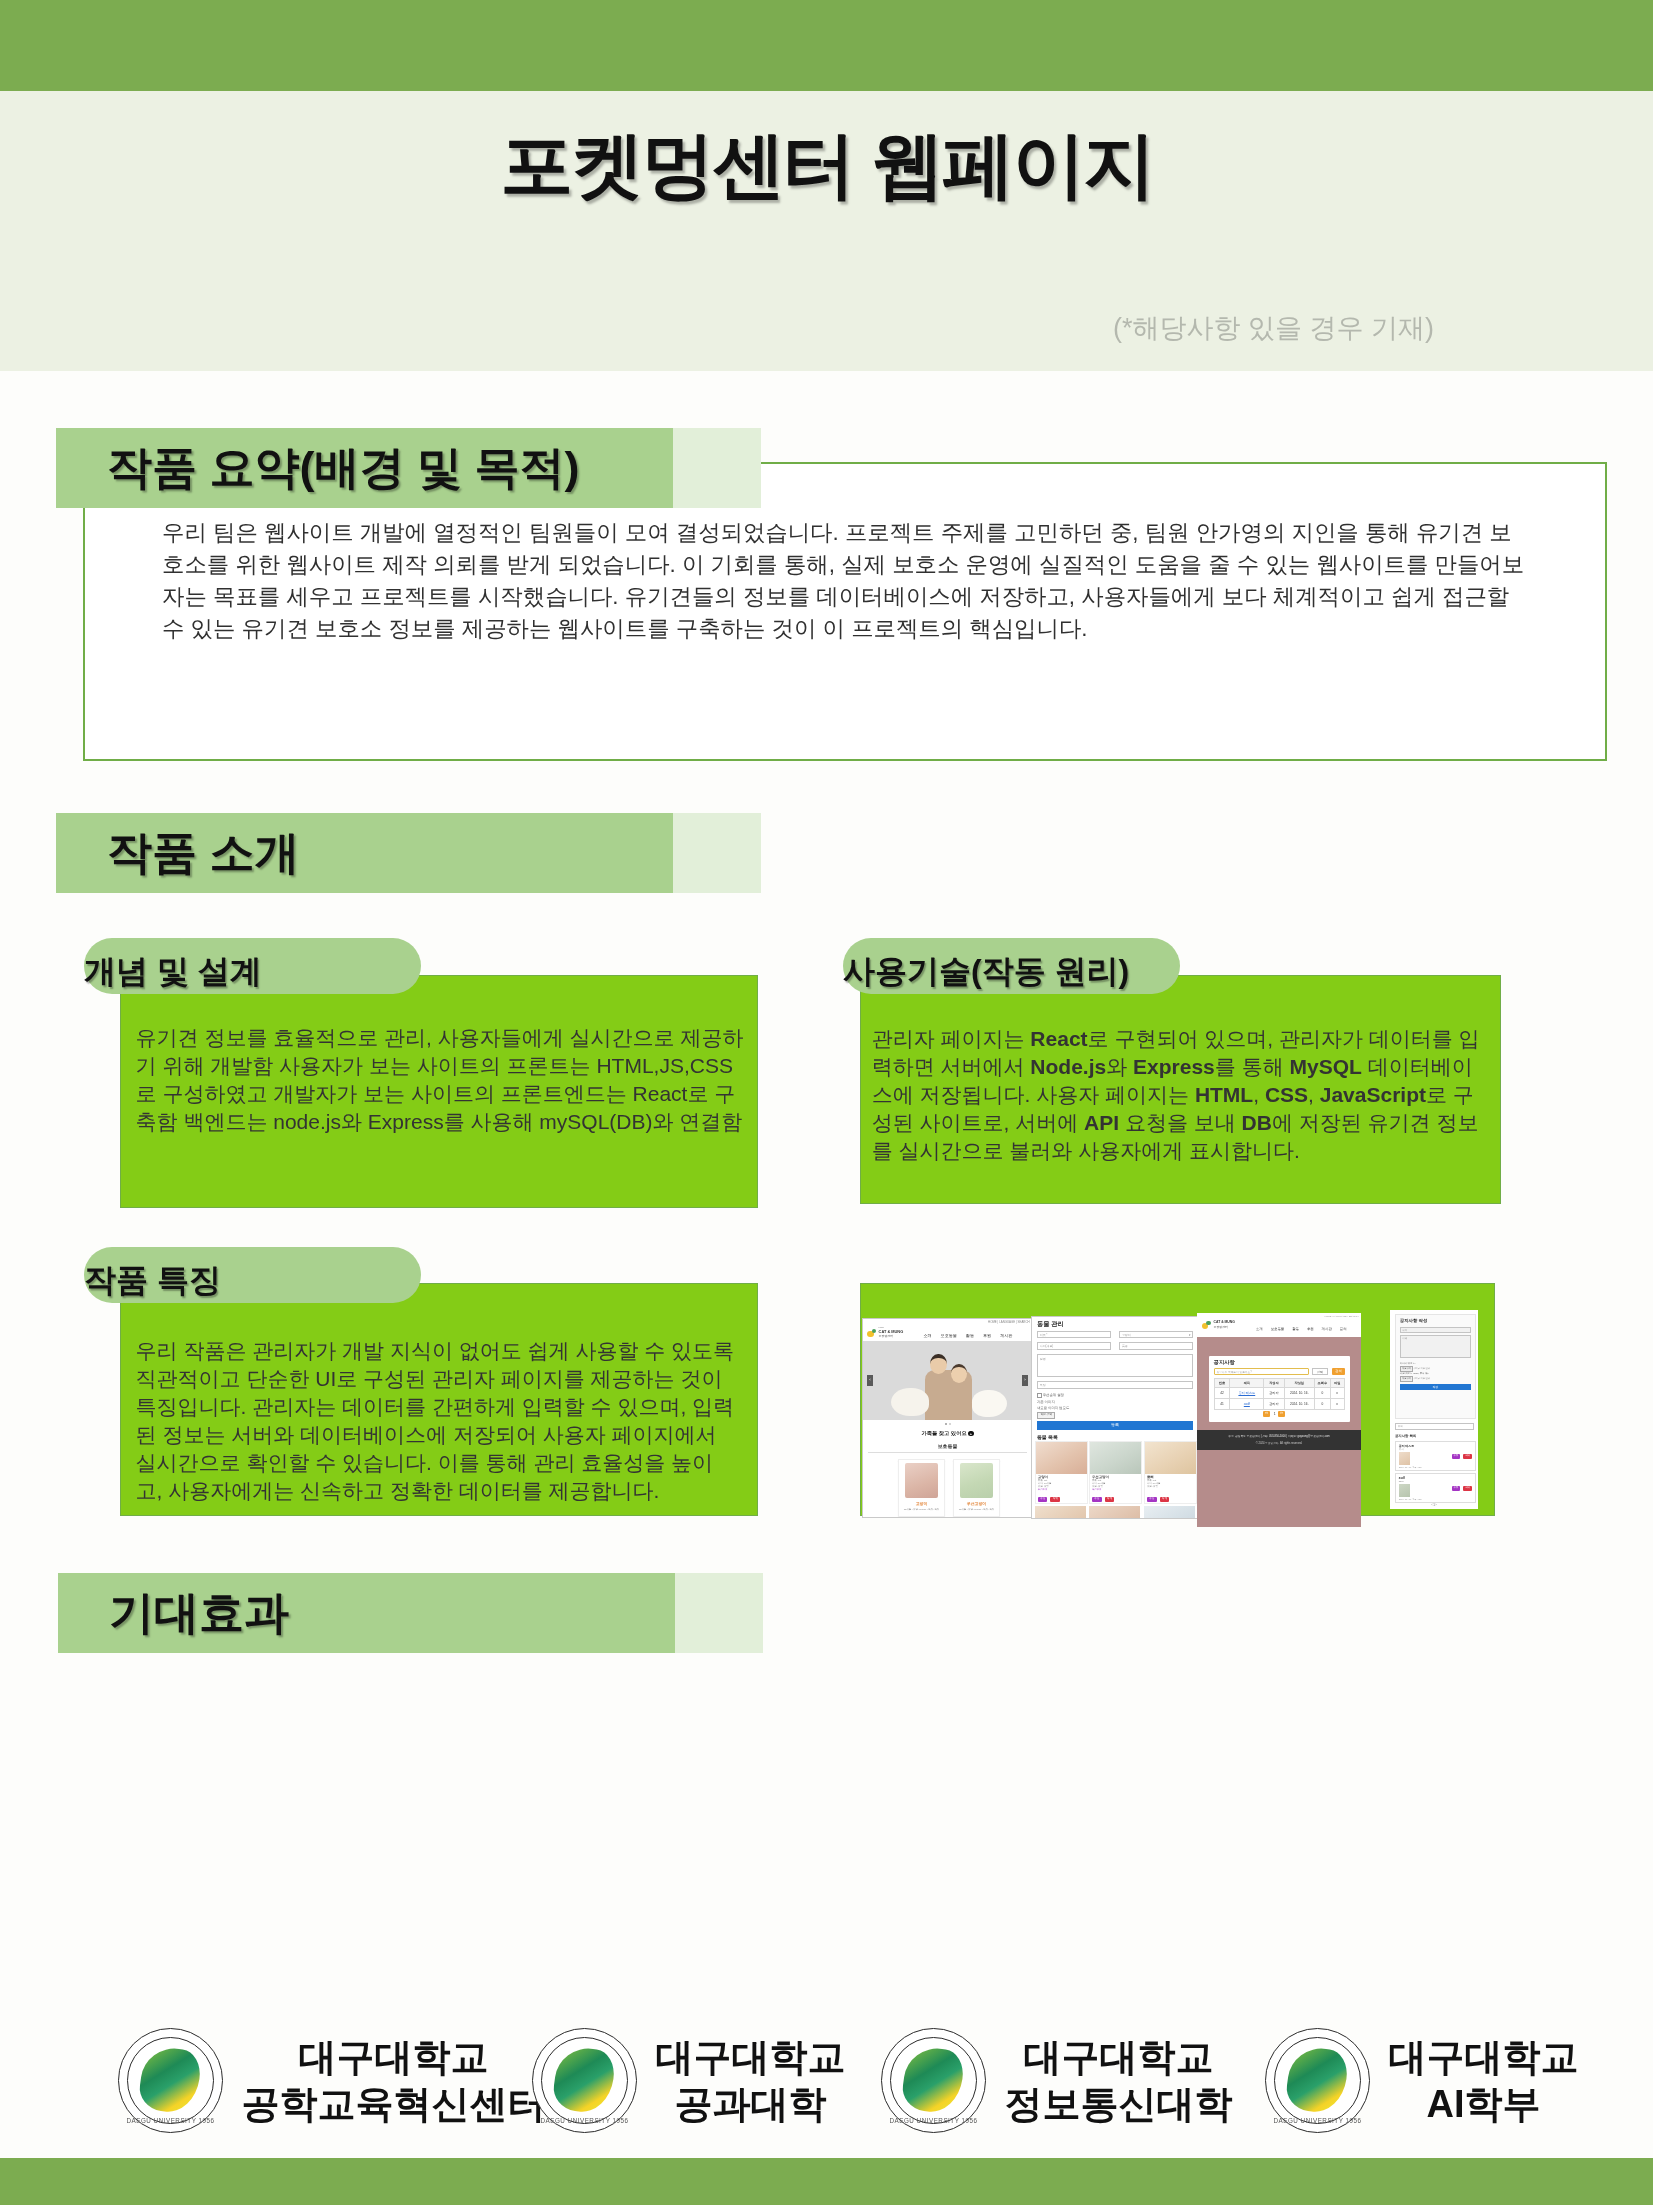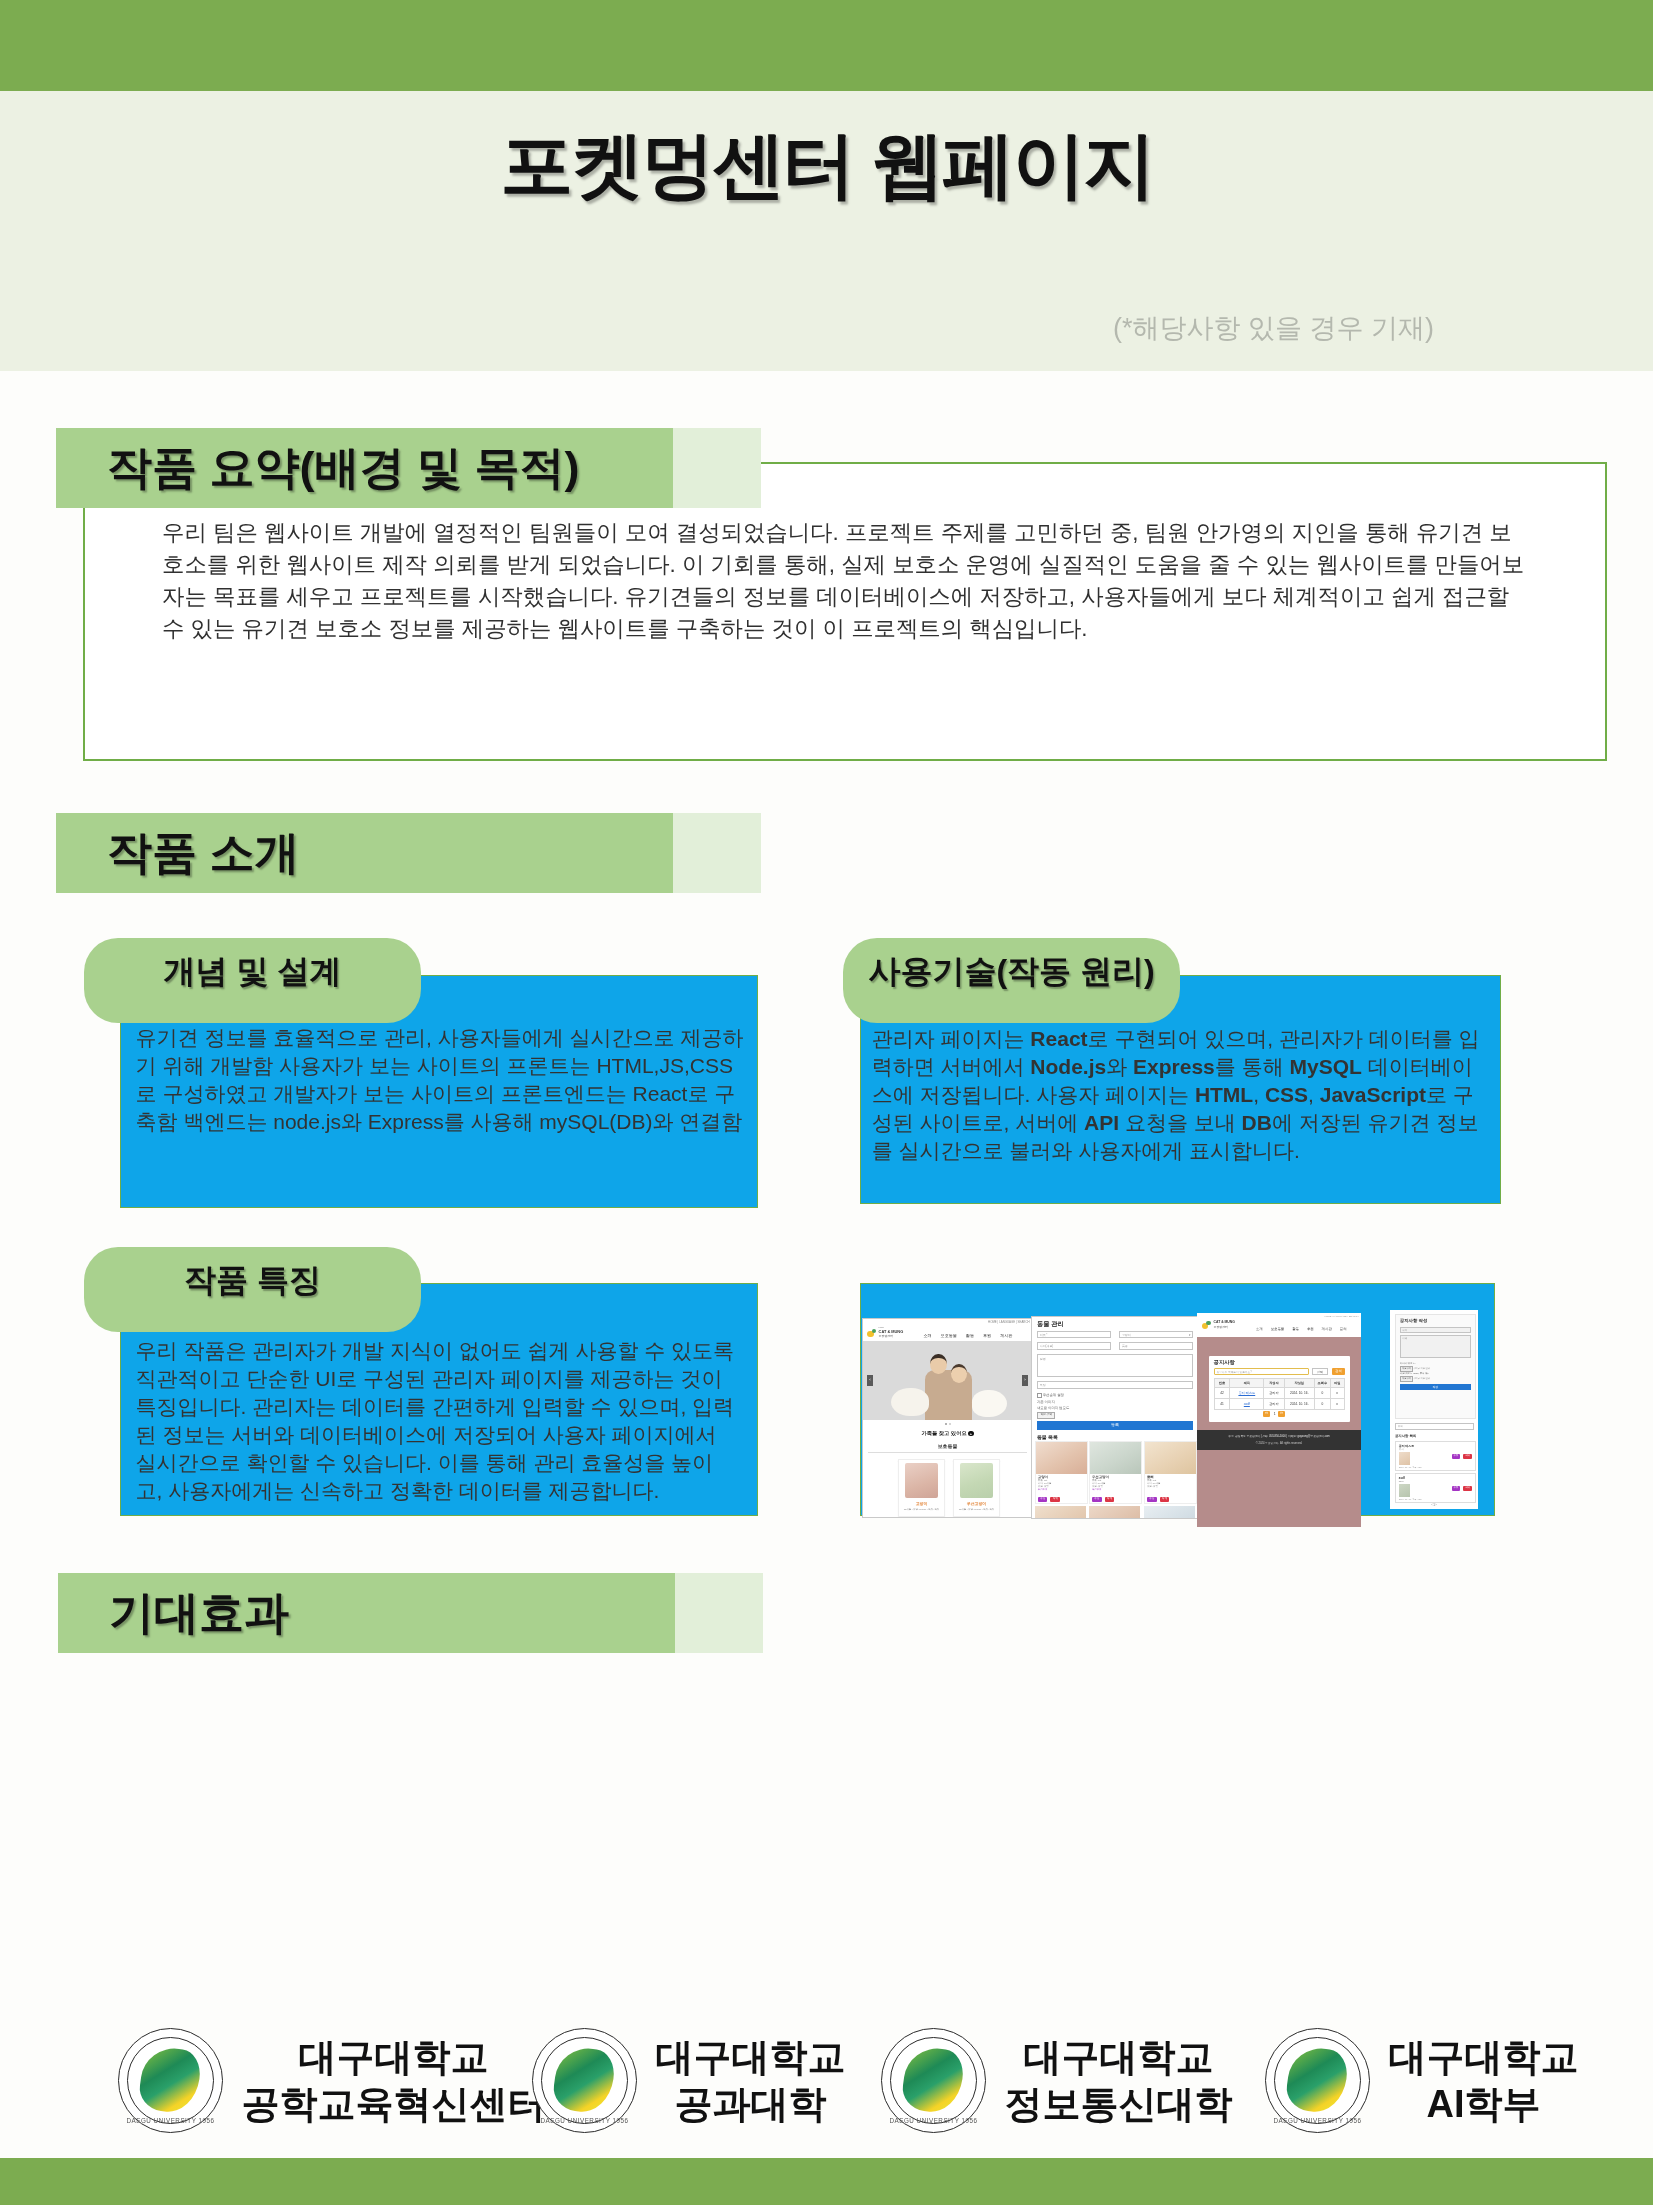--- a/index.html
+++ b/index.html
@@ -16,24 +16,24 @@
   .note{right:220px;top:310px;font-size:27px;color:#b4b8ae;}
   
   .sec{height:80px;z-index:3;}
   .sec .dark{position:absolute;left:0;top:0;width:617px;height:80px;background:#A9D18E;}
   .sec .light{position:absolute;left:617px;top:0;width:88px;height:80px;background:#E2EFD9;}
   .sec .sec-title{position:absolute;left:51px;top:0;height:80px;line-height:80px;font-size:45px;
                   font-weight:800;color:#111;text-shadow:1.9px 2.4px 1.9px rgba(0,0,0,0.3);white-space:nowrap;}
   .bigbox{border:2.4px solid #70AD47;background:#ffffff;z-index:1;}
   .bigbody{font-size:22.4px;color:#303030;}
   
-  .pill{width:337px;height:85px;background:#A9D18E;border-radius:34px;z-index:3;
-        text-align:center;line-height:67px;font-size:32px;font-weight:800;color:#111;
+  .pill{width:337px;height:56px;background:#A9D18E;border-radius:34px;z-index:3;
+        text-align:left;line-height:67px;font-size:32px;font-weight:800;color:#111;
         text-shadow:1.5px 1.9px 1.5px rgba(0,0,0,0.3);}
-  .subbox{border:1.9px solid #70AD47;background:#0ea5e9;z-index:1;}
+  .subbox{border:1.9px solid #70AD47;background:#84cc16;z-index:1;}
   .subbody{font-size:21px;line-height:28px;color:#333;}
   .bold{font-weight:800;}
   
   .shot{background:#fff;border:0.5px solid #c9c9c9;z-index:4;overflow:hidden;font-family:"Liberation Sans","DejaVu Sans",sans-serif;}
   .paw{position:absolute;width:8.8px;height:8.8px;}
   .paw .p1{position:absolute;left:0;top:1.9px;width:6.3px;height:6.3px;border-radius:50%;background:#f2c12e;}
   .paw .p2{position:absolute;left:4.4px;top:0;width:4.4px;height:4.4px;border-radius:50%;background:#4ba05f;}
   .navitems span{display:inline-block;margin:0 3.4px;font-size:4.1px;color:#333;}
   .input{border:0.5px solid #c4c4c4;background:#fff;color:#9a9a9a;box-sizing:border-box;}
   .bluebtn{background:#2176D2;color:#fff;text-align:center;}

